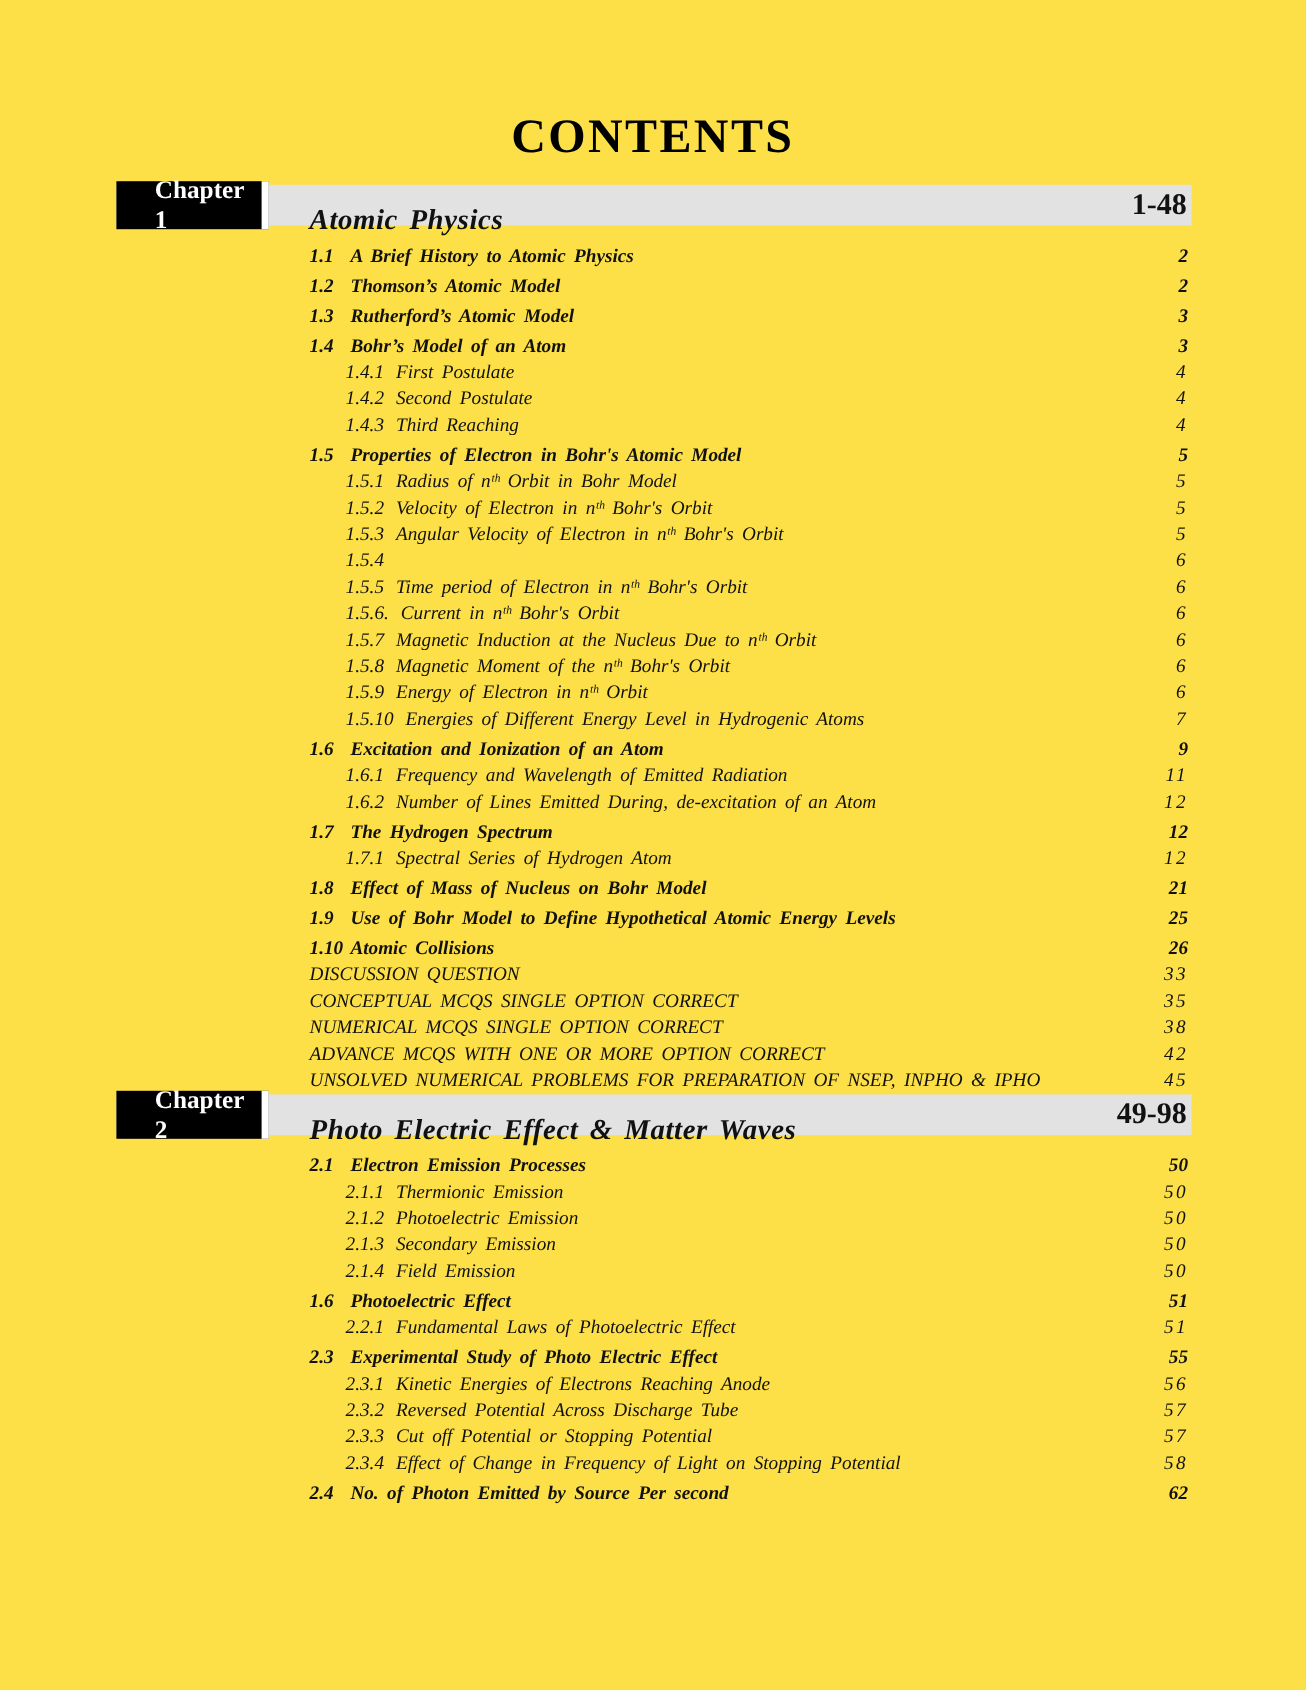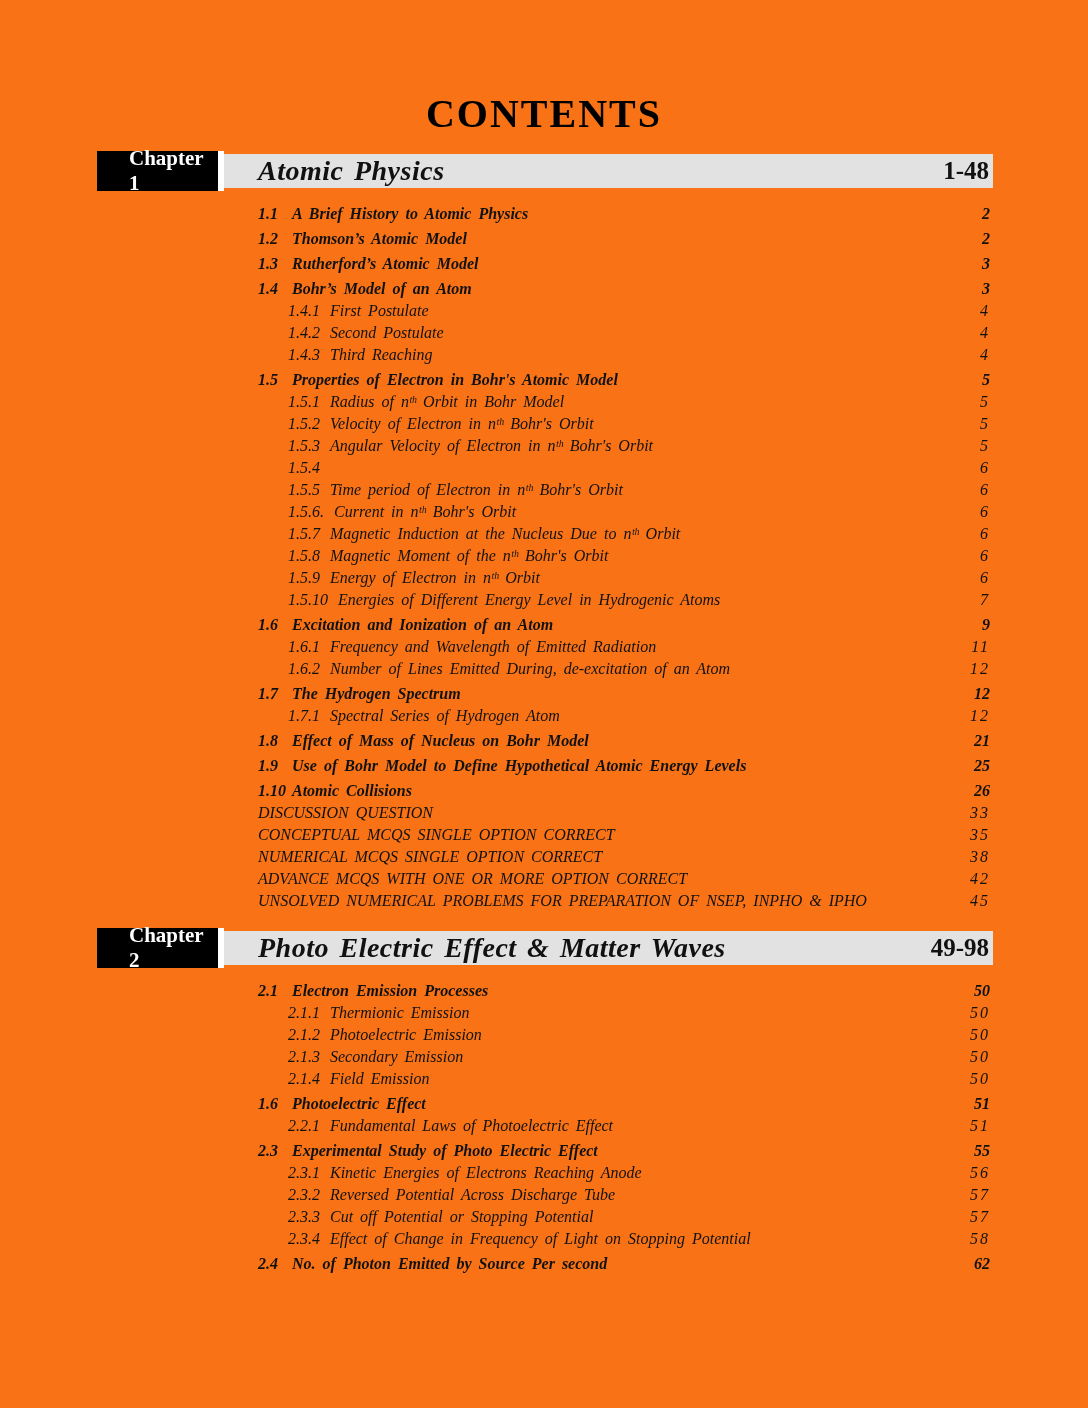--- a/index.html
+++ b/index.html
@@ -2,38 +2,38 @@
 <html><head>
 <meta charset="utf-8">
 <style>
   * { margin: 0; padding: 0; box-sizing: border-box; }
   html, body { background: #888; }
   .page {
     position: relative;
     width: 1088px;
     height: 1408px;
     margin: 0 auto;
-    background: #f97316;
+    background: #fde047;
     font-family: "Liberation Serif", serif;
     color: #111;
     overflow: hidden;
   }
   .toc-title {
     padding-top: 90px;
     text-align: center;
     font-size: 40px;
     line-height: 48px;
     font-weight: bold;
     letter-spacing: 2px;
     color: #000;
   }
   .chapters { display: block; }
   .chapter-section { display: block; }
   .chapter-section.first { margin-top: 16px; }
-  .chapter-section + .chapter-section { margin-top: 19px; }
+  .chapter-section + .chapter-section { }
   .chapter-bar {
     position: relative;
     margin-left: 97px;
     width: 896px;
     height: 34px;
     background: #e2e2e2;
   }
   .chapter-label {
     position: absolute;
     left: 0;
@@ -46,24 +46,24 @@
     font-size: 21px;
     font-weight: bold;
     display: flex;
     align-items: center;
     justify-content: center;
     padding-left: 32px;
   }
   .chapter-title {
     position: absolute;
     left: 161px;
-    top: 0;
+    top: 13px;
     height: 46px;
     line-height: 34px;
-    font-size: 28px;
+    font-size: 24px;
     font-weight: bold;
     font-style: italic;
     letter-spacing: 0.5px;
     word-spacing: 3px;
   }
   .chapter-pages {
     position: absolute;
     right: 4px;
     top: 0;
     height: 34px;

